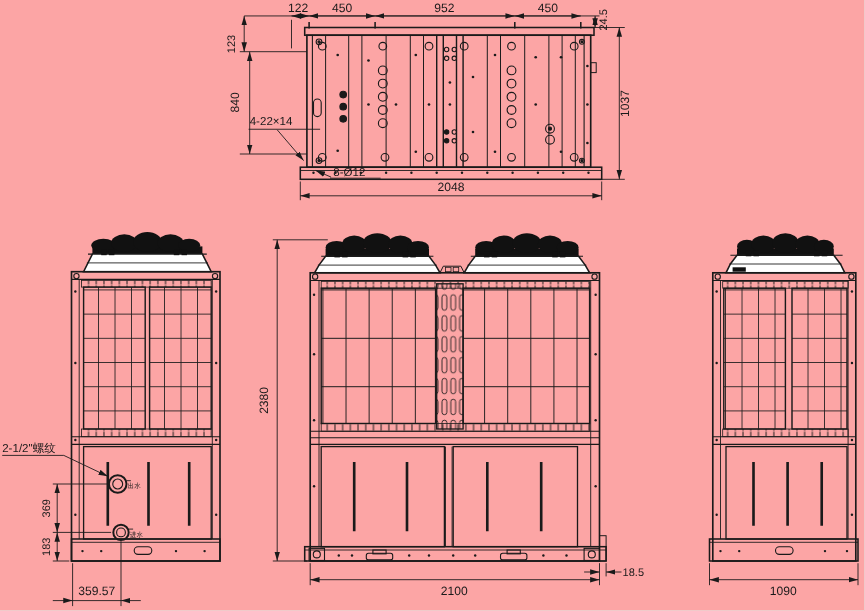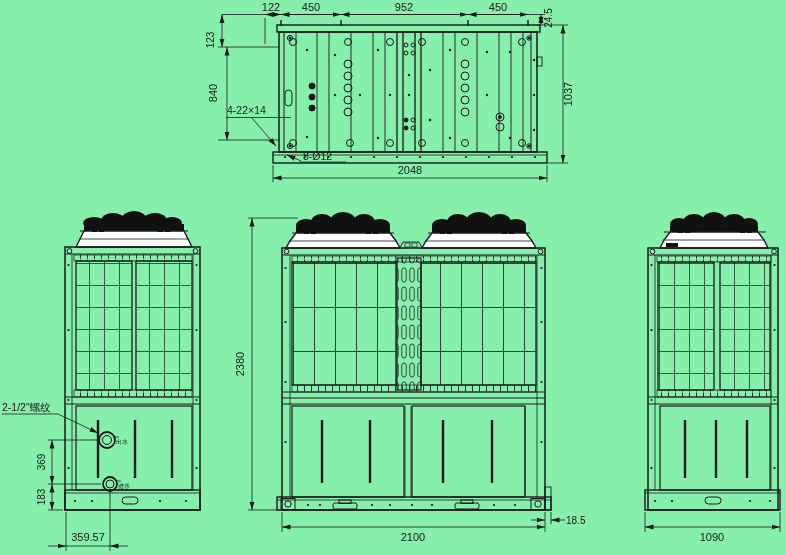--- a/index.html
+++ b/index.html
@@ -1,16 +1,16 @@
 <!DOCTYPE html>
 <html><head>
 <meta charset="utf-8">
 <style>
   html,body{margin:0;padding:0;background:#e8e8e8;}
-  #canvas{position:relative;width:786px;height:555px;background:#86efac;overflow:hidden;
+  #canvas{position:relative;width:786px;height:555px;background:#fca5a5;overflow:hidden;
           font-family:"Liberation Sans", sans-serif;}
   svg text{fill:#1a1a1a;font-family:"Liberation Sans", sans-serif;}
   .dim{font-size:11px;}
   .dimS{font-size:10px;}
   .callout{font-size:10.5px;}
   .tiny{font-size:6px;}
 </style>
 </head>
 <body>
 

